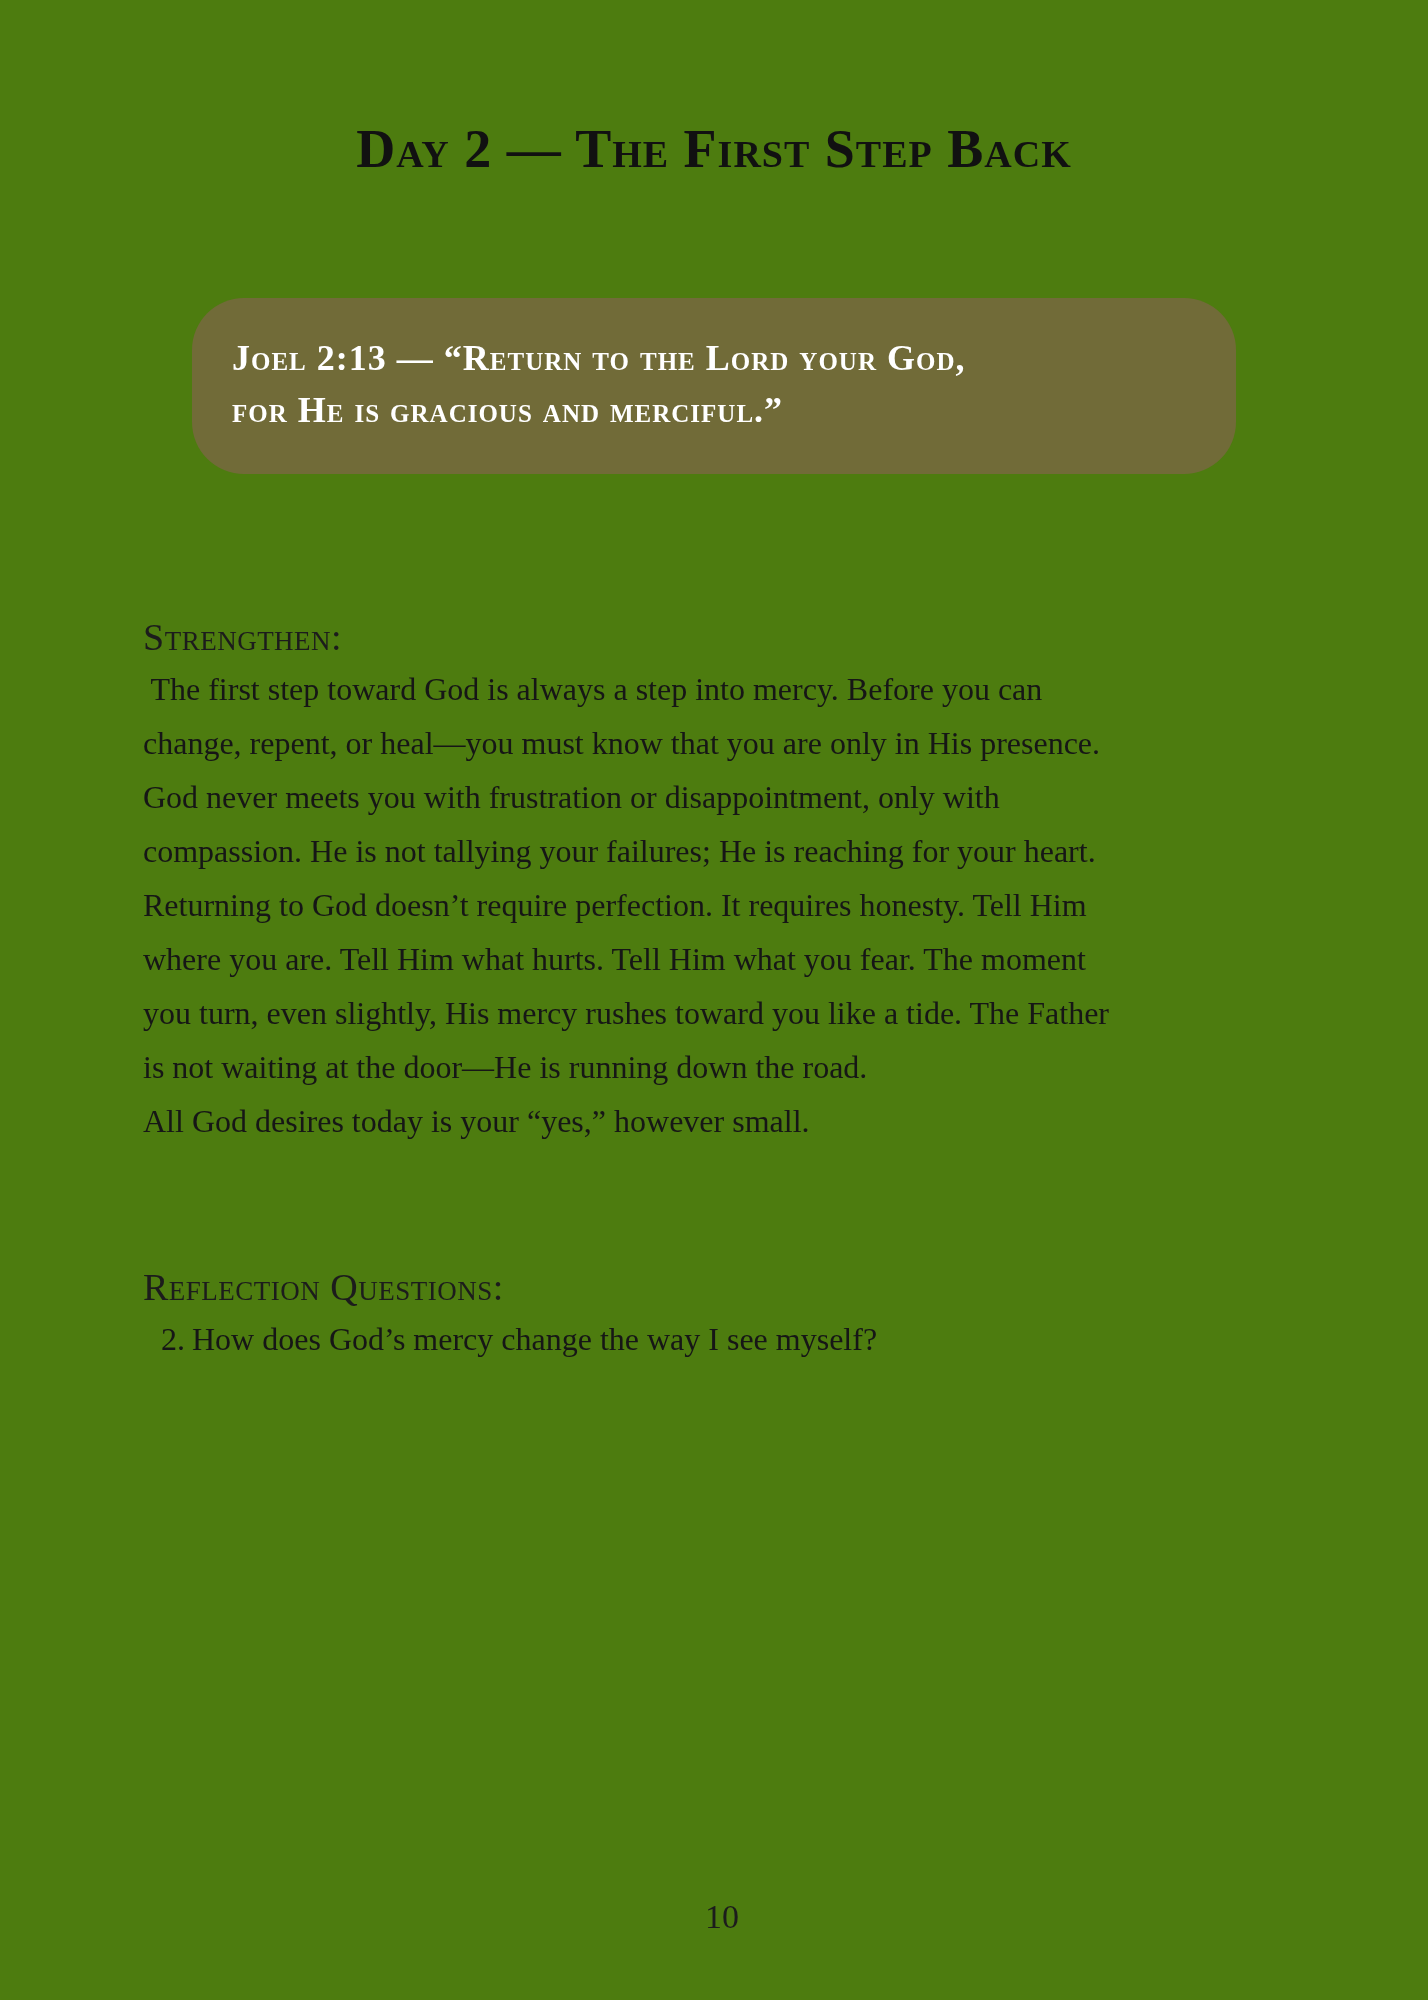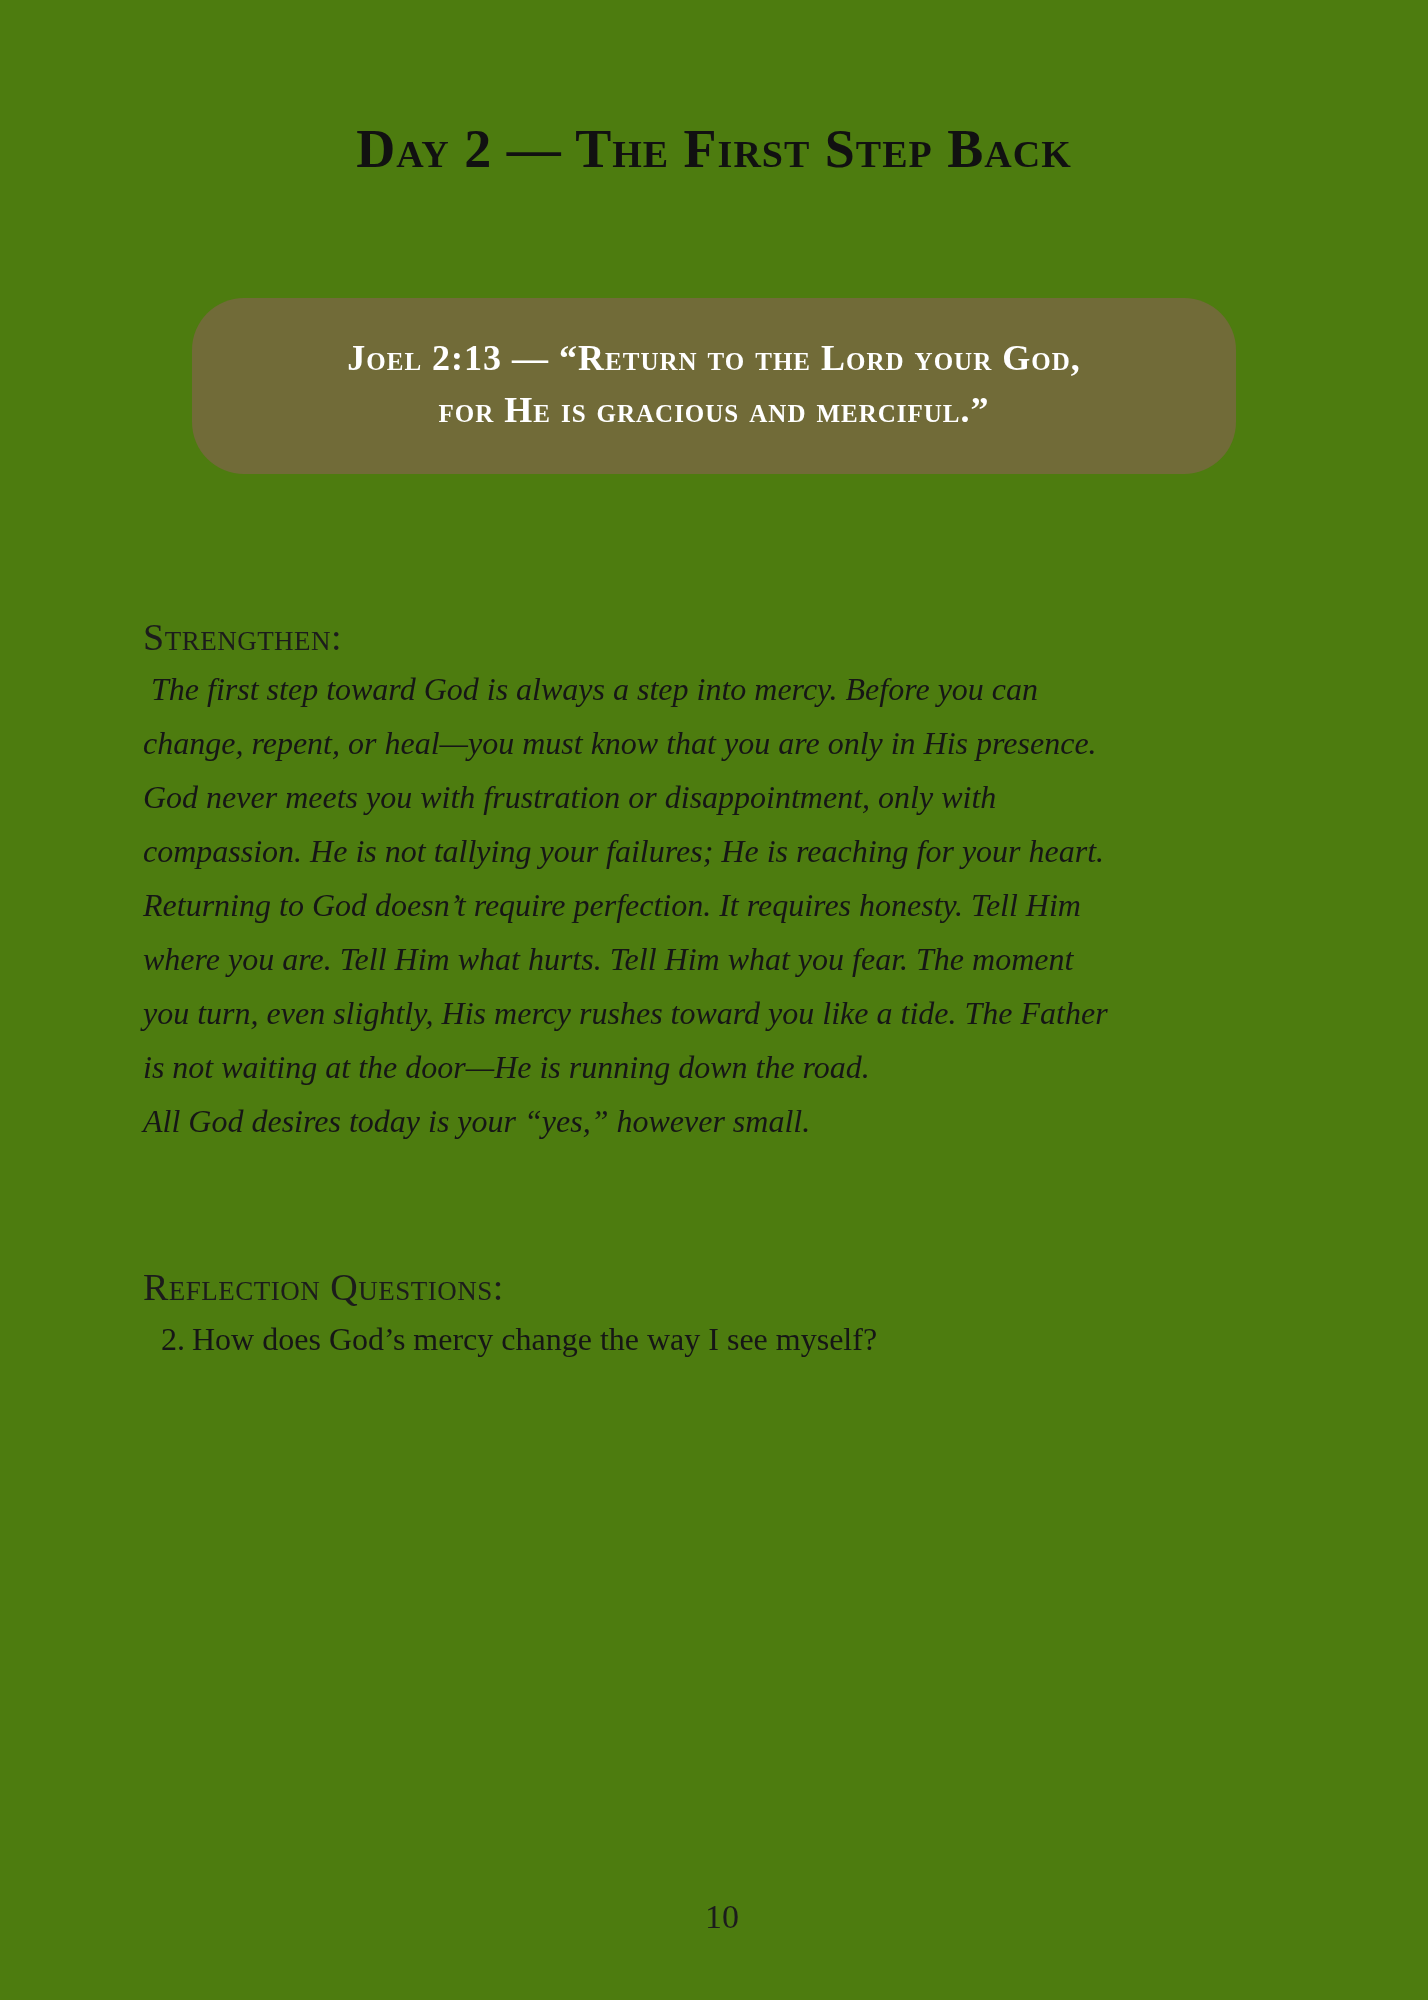--- a/index.html
+++ b/index.html
@@ -26,21 +26,20 @@
     letter-spacing: 1px;
     text-align: center;
     color: #111111;
   }
   .verse-box {
     width: 1044px;
     margin: 118px auto 0 auto;
     border-radius: 52px;
     padding: 34px 40px 38px 40px;
     box-sizing: border-box;
-    text-align: center;
   }
   .verse-line {
     color: #ffffff;
     font-size: 36px;
     line-height: 52px;
     font-weight: 700;
     font-variant: small-caps;
     letter-spacing: 1px;
     white-space: nowrap;
   }
@@ -50,21 +49,21 @@
   .section-heading {
     margin: 0;
     font-size: 38px;
     line-height: 46px;
     font-weight: 400;
     font-variant: small-caps;
     letter-spacing: 0.5px;
     color: #1c1c1c;
   }
   .meditation-section { margin-top: 140px; }
-  .para { margin-top: 2px; font-style: italic; }
+  .para { margin-top: 2px; }
   .bodyline {
     font-size: 32px;
     line-height: 54px;
     white-space: pre;
     color: #161616;
   }
   .reflection-section { margin-top: 116px; }
   .qlist { margin-top: 2px; }
   .qitem {
     padding-left: 18px;

